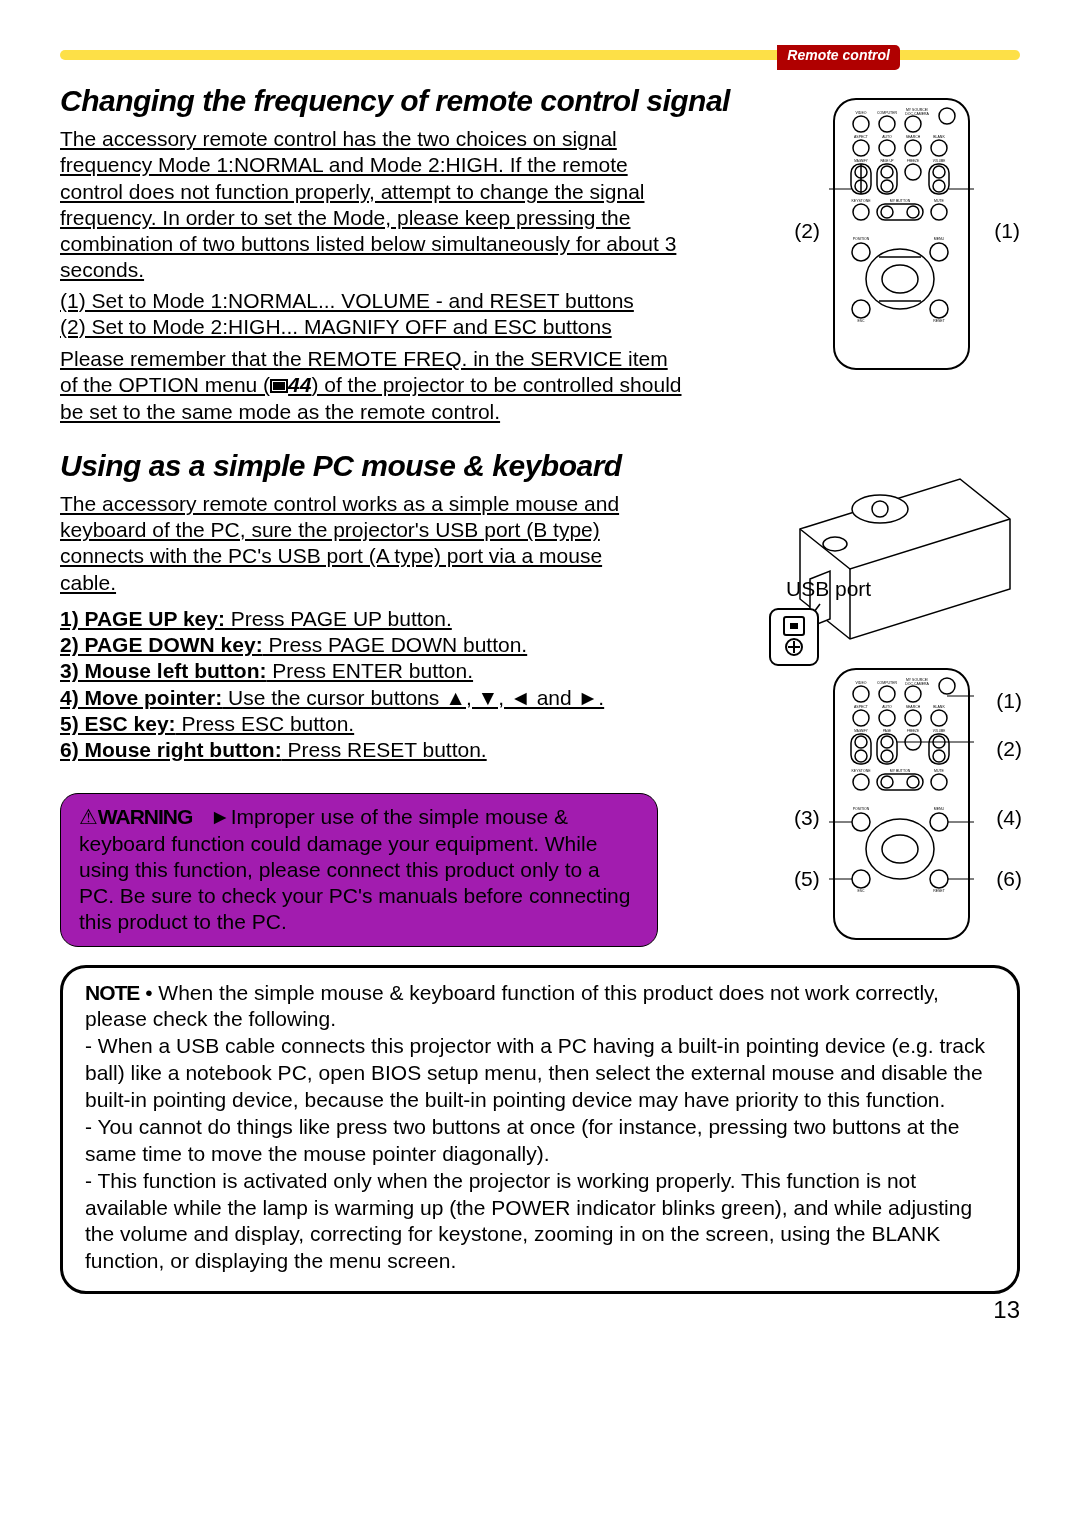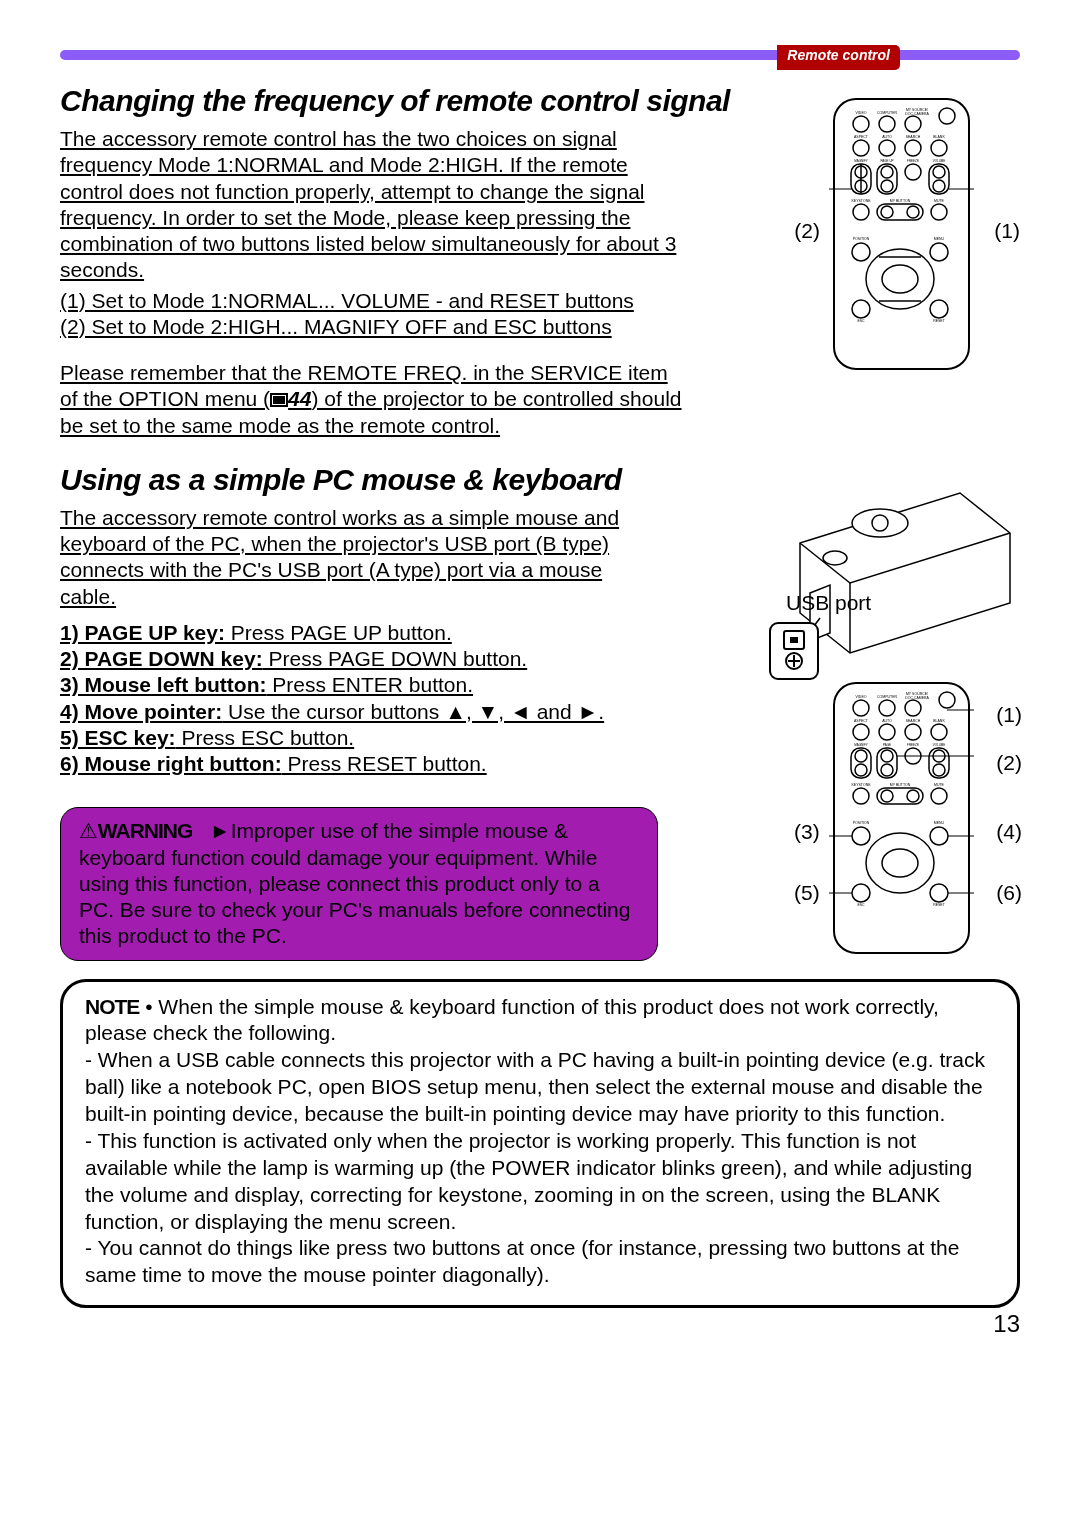--- a/index.html
+++ b/index.html
@@ -11,21 +11,21 @@
   }
   .page {
     width: 1080px;
     margin: 0 auto;
     padding: 50px 60px 40px 60px;
     box-sizing: border-box;
     position: relative;
   }
   .header-rule {
     height: 10px;
-    background: #8b5cf6;
+    background: #fde047;
     border-radius: 5px;
     margin-bottom: 6px;
     position: relative;
   }
   .header-tab {
     position: absolute;
     right: 120px;
     top: 0;
     height: 10px;
     background: #b00000;
@@ -130,21 +130,21 @@
     <div class="header-tab">Remote control</div>
   </div>
 
   <div class="section1">
     <h2>Changing the frequency of remote control signal</h2>
 
     <div class="col-left1">
       <div class="body-text">The accessory remote control has the two choices on signal frequency Mode 1:NORMAL and Mode 2:HIGH. If the remote control does not function properly, attempt to change the signal frequency. In order to set the Mode, please keep pressing the combination of two buttons listed below simultaneously for about 3 seconds.</div>
       <div class="body-text" style="margin-top:4px">(1) Set to Mode 1:NORMAL... VOLUME - and RESET buttons</div>
       <div class="body-text">(2) Set to Mode 2:HIGH... MAGNIFY OFF and ESC buttons</div>
-      <div class="body-text" style="margin-top:20px">
+      <div class="body-text" style="margin-top:6px">
         <span>Please remember that the REMOTE FREQ. in the SERVICE item of the OPTION menu (</span><span class="book-icon"></span><span class="ref-num">44</span><span>) of the projector to be controlled should be set to the same mode as the remote control.</span>
       </div>
     </div>
 
     <svg class="remote-svg remote1" viewBox="0 0 145 280">
       <rect x="5" y="5" width="135" height="270" rx="22" ry="22" fill="#fff" stroke="#000" stroke-width="2"></rect>
 
       <g fill="none" stroke="#000" stroke-width="1.5">
         <circle cx="32" cy="30" r="8"></circle>
           <circle cx="58" cy="30" r="8"></circle>
@@ -206,21 +206,21 @@
       <line x1="145" y1="95" x2="120" y2="95" stroke="#000" stroke-width="1"></line>
     </svg>
     <span class="callout callout-l1">(2)</span>
     <span class="callout callout-r1">(1)</span>
   </div>
 
   <div class="section2">
     <h2>Using as a simple PC mouse &amp; keyboard</h2>
 
     <div class="col-left2">
-      <div class="body-text">The accessory remote control works as a simple mouse and keyboard of the PC, when the projector's USB port (B type) connects with the PC's USB port (A type) port via a mouse cable.</div>
+      <div class="body-text">The accessory remote control works as a simple mouse and keyboard of the PC, sure the projector's USB port (B type) connects with the PC's USB port (A type) port via a mouse cable.</div>
 
       <div class="body-text key-list" style="margin-top:10px">
         <div><b>1) PAGE UP key:</b><span> Press PAGE UP button.</span></div>
         <div><b>2) PAGE DOWN key:</b><span> Press PAGE DOWN button.</span></div>
         <div><b>3) Mouse left button:</b><span> Press ENTER button.</span></div>
         <div><b>4) Move pointer:</b><span> Use the cursor buttons ▲, ▼, ◄ and ►.</span></div>
         <div><b>5) ESC key:</b><span> Press ESC button.</span></div>
         <div><b>6) Mouse right button:</b><span> Press RESET button.</span></div>
       </div>
 
@@ -324,18 +324,18 @@
       <span class="callout c2-3">(3)</span>
       <span class="callout c2-4">(4)</span>
       <span class="callout c2-5">(5)</span>
       <span class="callout c2-6">(6)</span>
     </div>
   </div>
 
   <div class="note-box">
     <span class="note-label">NOTE</span><span> • When the simple mouse &amp; keyboard function of this product does not work correctly, please check the following.</span>
     <div>- When a USB cable connects this projector with a PC having a built-in pointing device (e.g. track ball) like a notebook PC, open BIOS setup menu, then select the external mouse and disable the built-in pointing device, because the built-in pointing device may have priority to this function.</div>
+    <div>- You cannot do things like press two buttons at once (for instance, pressing two buttons at the same time to move the mouse pointer diagonally).</div>
     <div>- This function is activated only when the projector is working properly. This function is not available while the lamp is warming up (the POWER indicator blinks green), and while adjusting the volume and display, correcting for keystone, zooming in on the screen, using the BLANK function, or displaying the menu screen.</div>
-    <div>- You cannot do things like press two buttons at once (for instance, pressing two buttons at the same time to move the mouse pointer diagonally).</div>
   </div>
 
   <div class="page-num">13</div>
 </div>
 
 </body></html>

